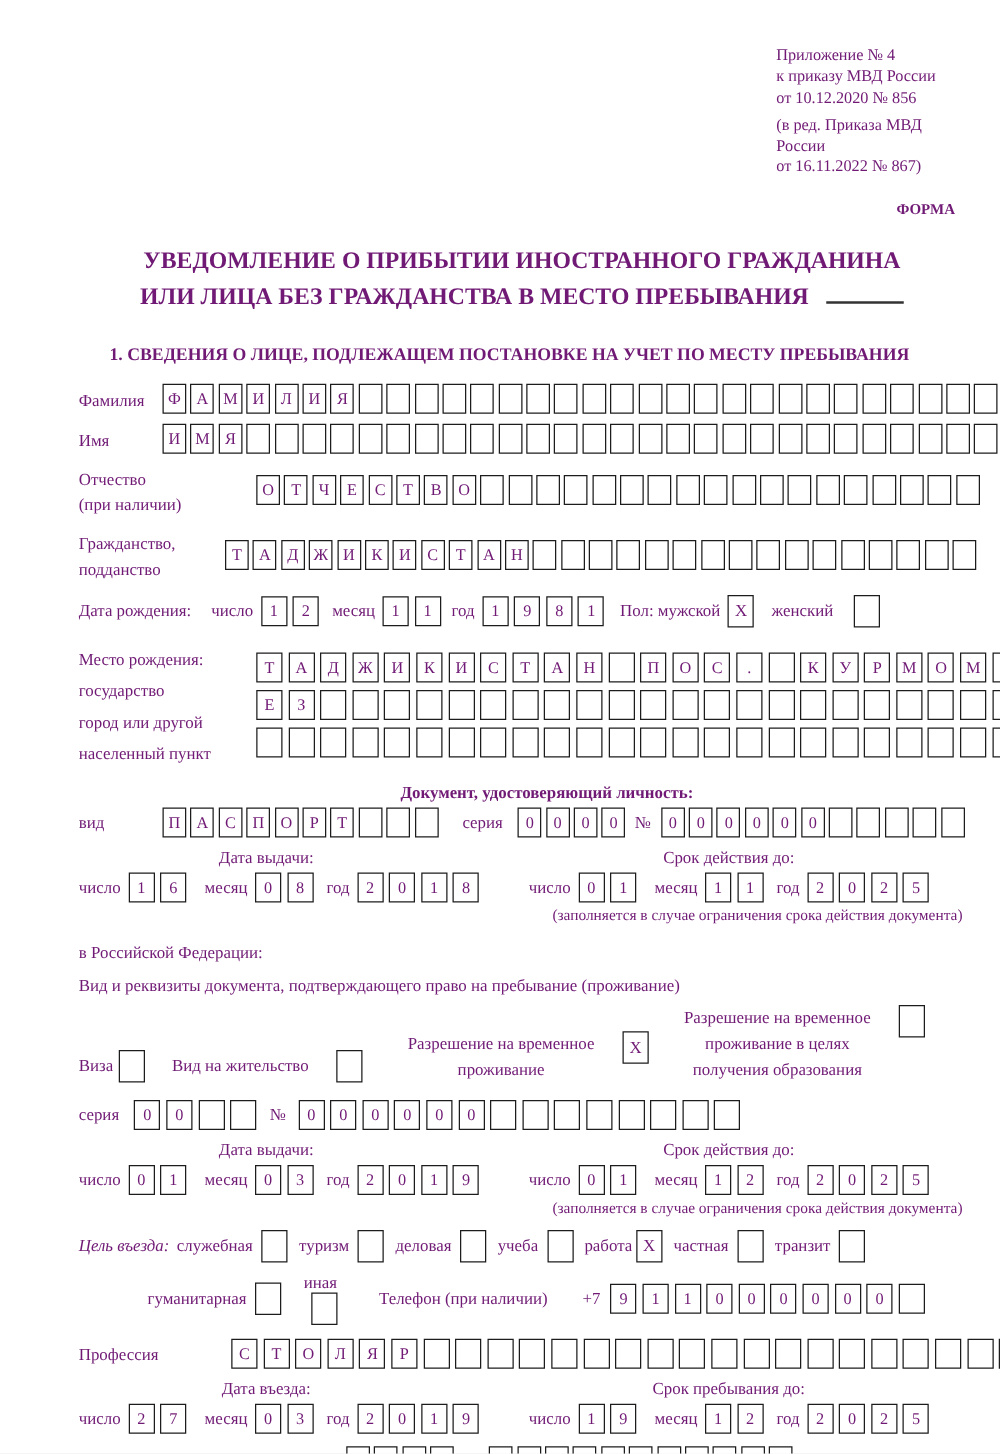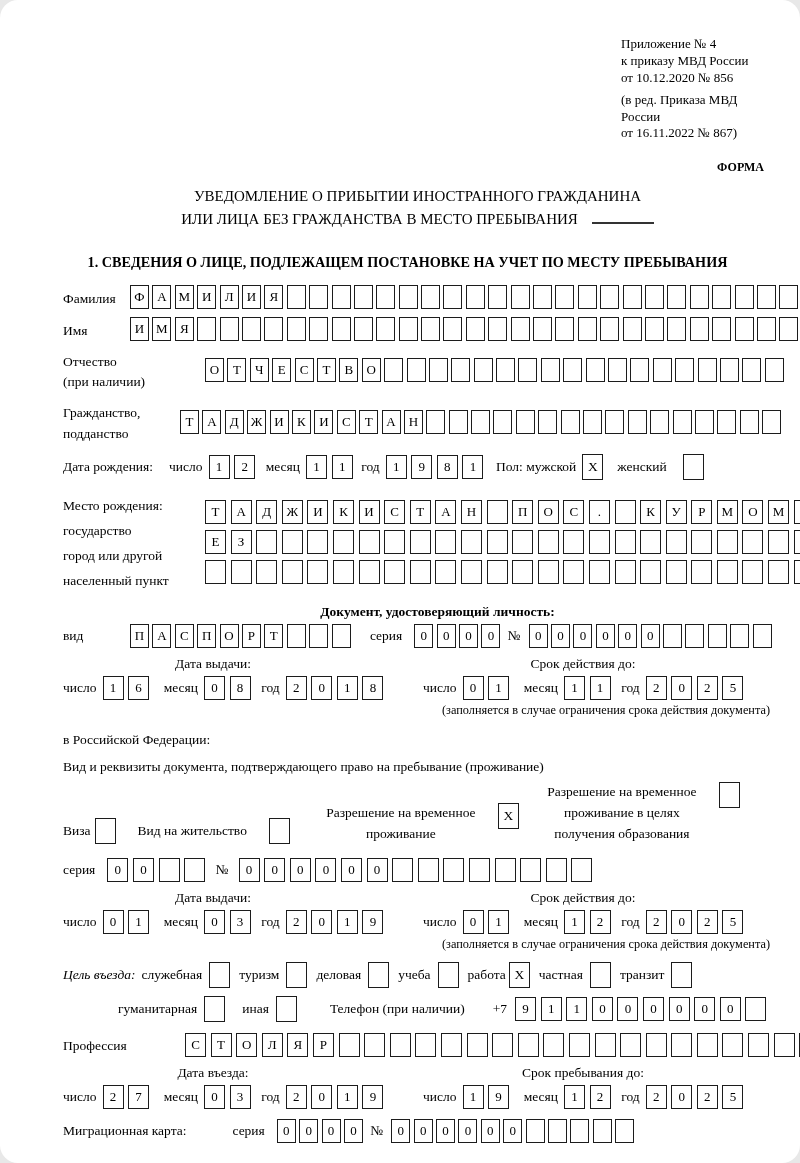--- a/index.html
+++ b/index.html
@@ -1,24 +1,24 @@
 <!DOCTYPE html>
 <html><head>
 <meta charset="utf-8">
 <style>
   html,body{margin:0;padding:0;background:#e8e8e8;}
   .page{
-    width:800px;height:1163px;margin:0 auto;background:#ffffff;color:#000000;
+    width:800px;height:1163px;margin:0 auto;background:#ffffff;color:#701a75;
     font-family:"Liberation Serif","DejaVu Serif",serif;
-    box-sizing:border-box;padding:36px 28px 20px 63px;overflow:hidden;border-radius:18px;
+    box-sizing:border-box;padding:36px 28px 20px 63px;overflow:hidden;
   }
   .hdr{margin-left:558px;font-size:13px;line-height:1.3;}
   .hdr .grp2{margin-top:5px;}
   .forma{margin-top:18px;text-align:right;padding-right:8px;font-weight:bold;font-size:12px;}
-  .title{margin-top:10px;text-align:center;font-weight:normal;font-size:15px;line-height:1.5;}
+  .title{margin-top:20px;text-align:center;font-weight:bold;font-size:19px;line-height:1.5;}
   .uline{display:inline-block;width:62px;border-bottom:2px solid #333;height:12px;margin-left:14px;}
   .sec-heading{margin-top:24px;margin-bottom:14px;font-weight:bold;font-size:14.2px;text-align:center;margin-left:-20px;}
   .frow{display:flex;align-items:center;margin-bottom:7px;font-size:13.5px;}
   .flabel{flex:0 0 auto;padding-top:4px;line-height:1.5;}
   .w67{width:67px;} .w142{width:142px;} .w117{width:117px;} .w122{width:122px;}
   .cells{display:inline-flex;flex-wrap:nowrap;}
   .cell{
     display:inline-block;width:17px;height:22px;border:1.6px solid #1c1c1c;margin-right:3.4px;
     text-align:center;font-size:13px;line-height:22px;background:#fff;flex:0 0 auto;
   }
@@ -543,21 +543,21 @@
     <span class="p-item">
         <span>транзит</span>
         <span class="chk"></span>
       </span>
   </div>
   <div class="purpose-line" style="margin-top:8px;padding-left:55px;">
     <span class="p-item">
         <span>гуманитарная</span>
         <span class="chk"></span>
       </span>
-    <span class="p-item" style="margin-left:8px;">
+    <span class="p-item" style="margin-left:8px;flex-direction:column;">
         <span>иная</span>
         <span class="chk"></span>
       </span>
     <span style="margin-left:24px;">Телефон (при наличии)</span>
     <span style="margin-left:28px;margin-right:8px;">+7</span>
     <span class="cells wide">
         <span class="cell">9</span>
         <span class="cell">1</span>
         <span class="cell">1</span>
         <span class="cell">0</span>

